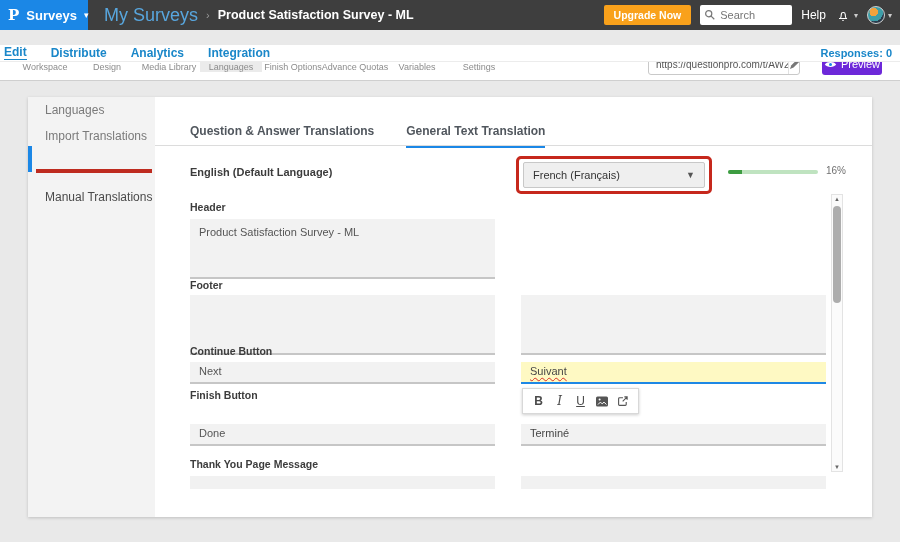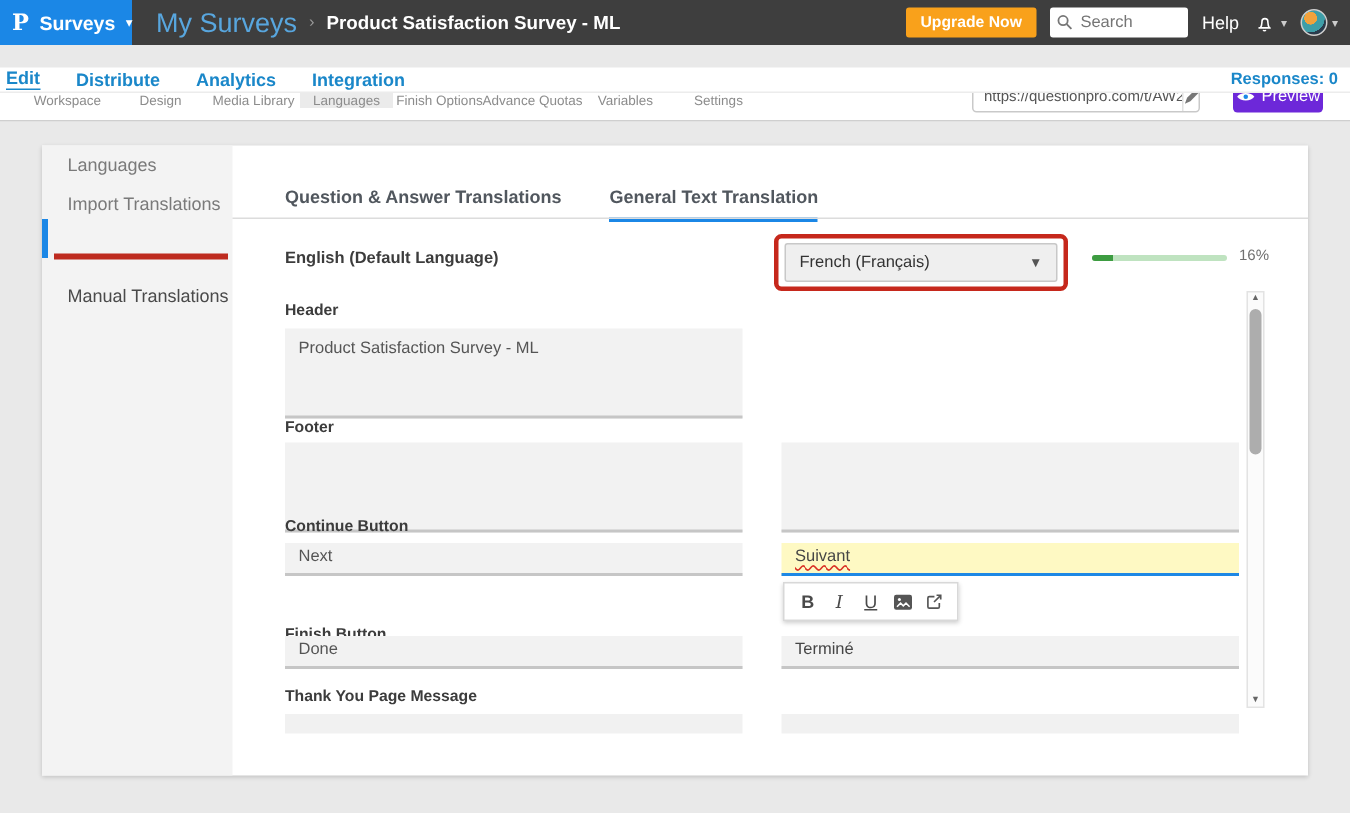--- a/index.html
+++ b/index.html
@@ -273,21 +273,21 @@
           </svg>
       </span>
       <span class="ed-btn">
         <svg width="13" height="13" viewBox="0 0 14 14">
             <path d="M7.5 3H3.8a1 1 0 0 0-1 1v6.2a1 1 0 0 0 1 1H10a1 1 0 0 0 1-1V7.5" fill="none" stroke="#555" stroke-width="1.2"></path>
             <path d="M9 2h3v3M12 2L7.2 6.8" fill="none" stroke="#555" stroke-width="1.2"></path>
           </svg>
       </span>
     </div>
 
-    <div class="row-label col-l" style="top:320px">Finish Button</div>
+    <div class="row-label col-l" style="top:292px">Finish Button</div>
     <div class="t-input col-l" style="top:327px">Done</div>
     <div class="t-input col-r fr-text" style="top:327px">Terminé</div>
 
     <div class="row-label col-l" style="top:361px">Thank You Page Message</div>
     <div class="t-stub col-l" style="top:379px"></div>
     <div class="t-stub col-r" style="top:379px"></div>
   </div>
 </div>
 
 </body></html>

